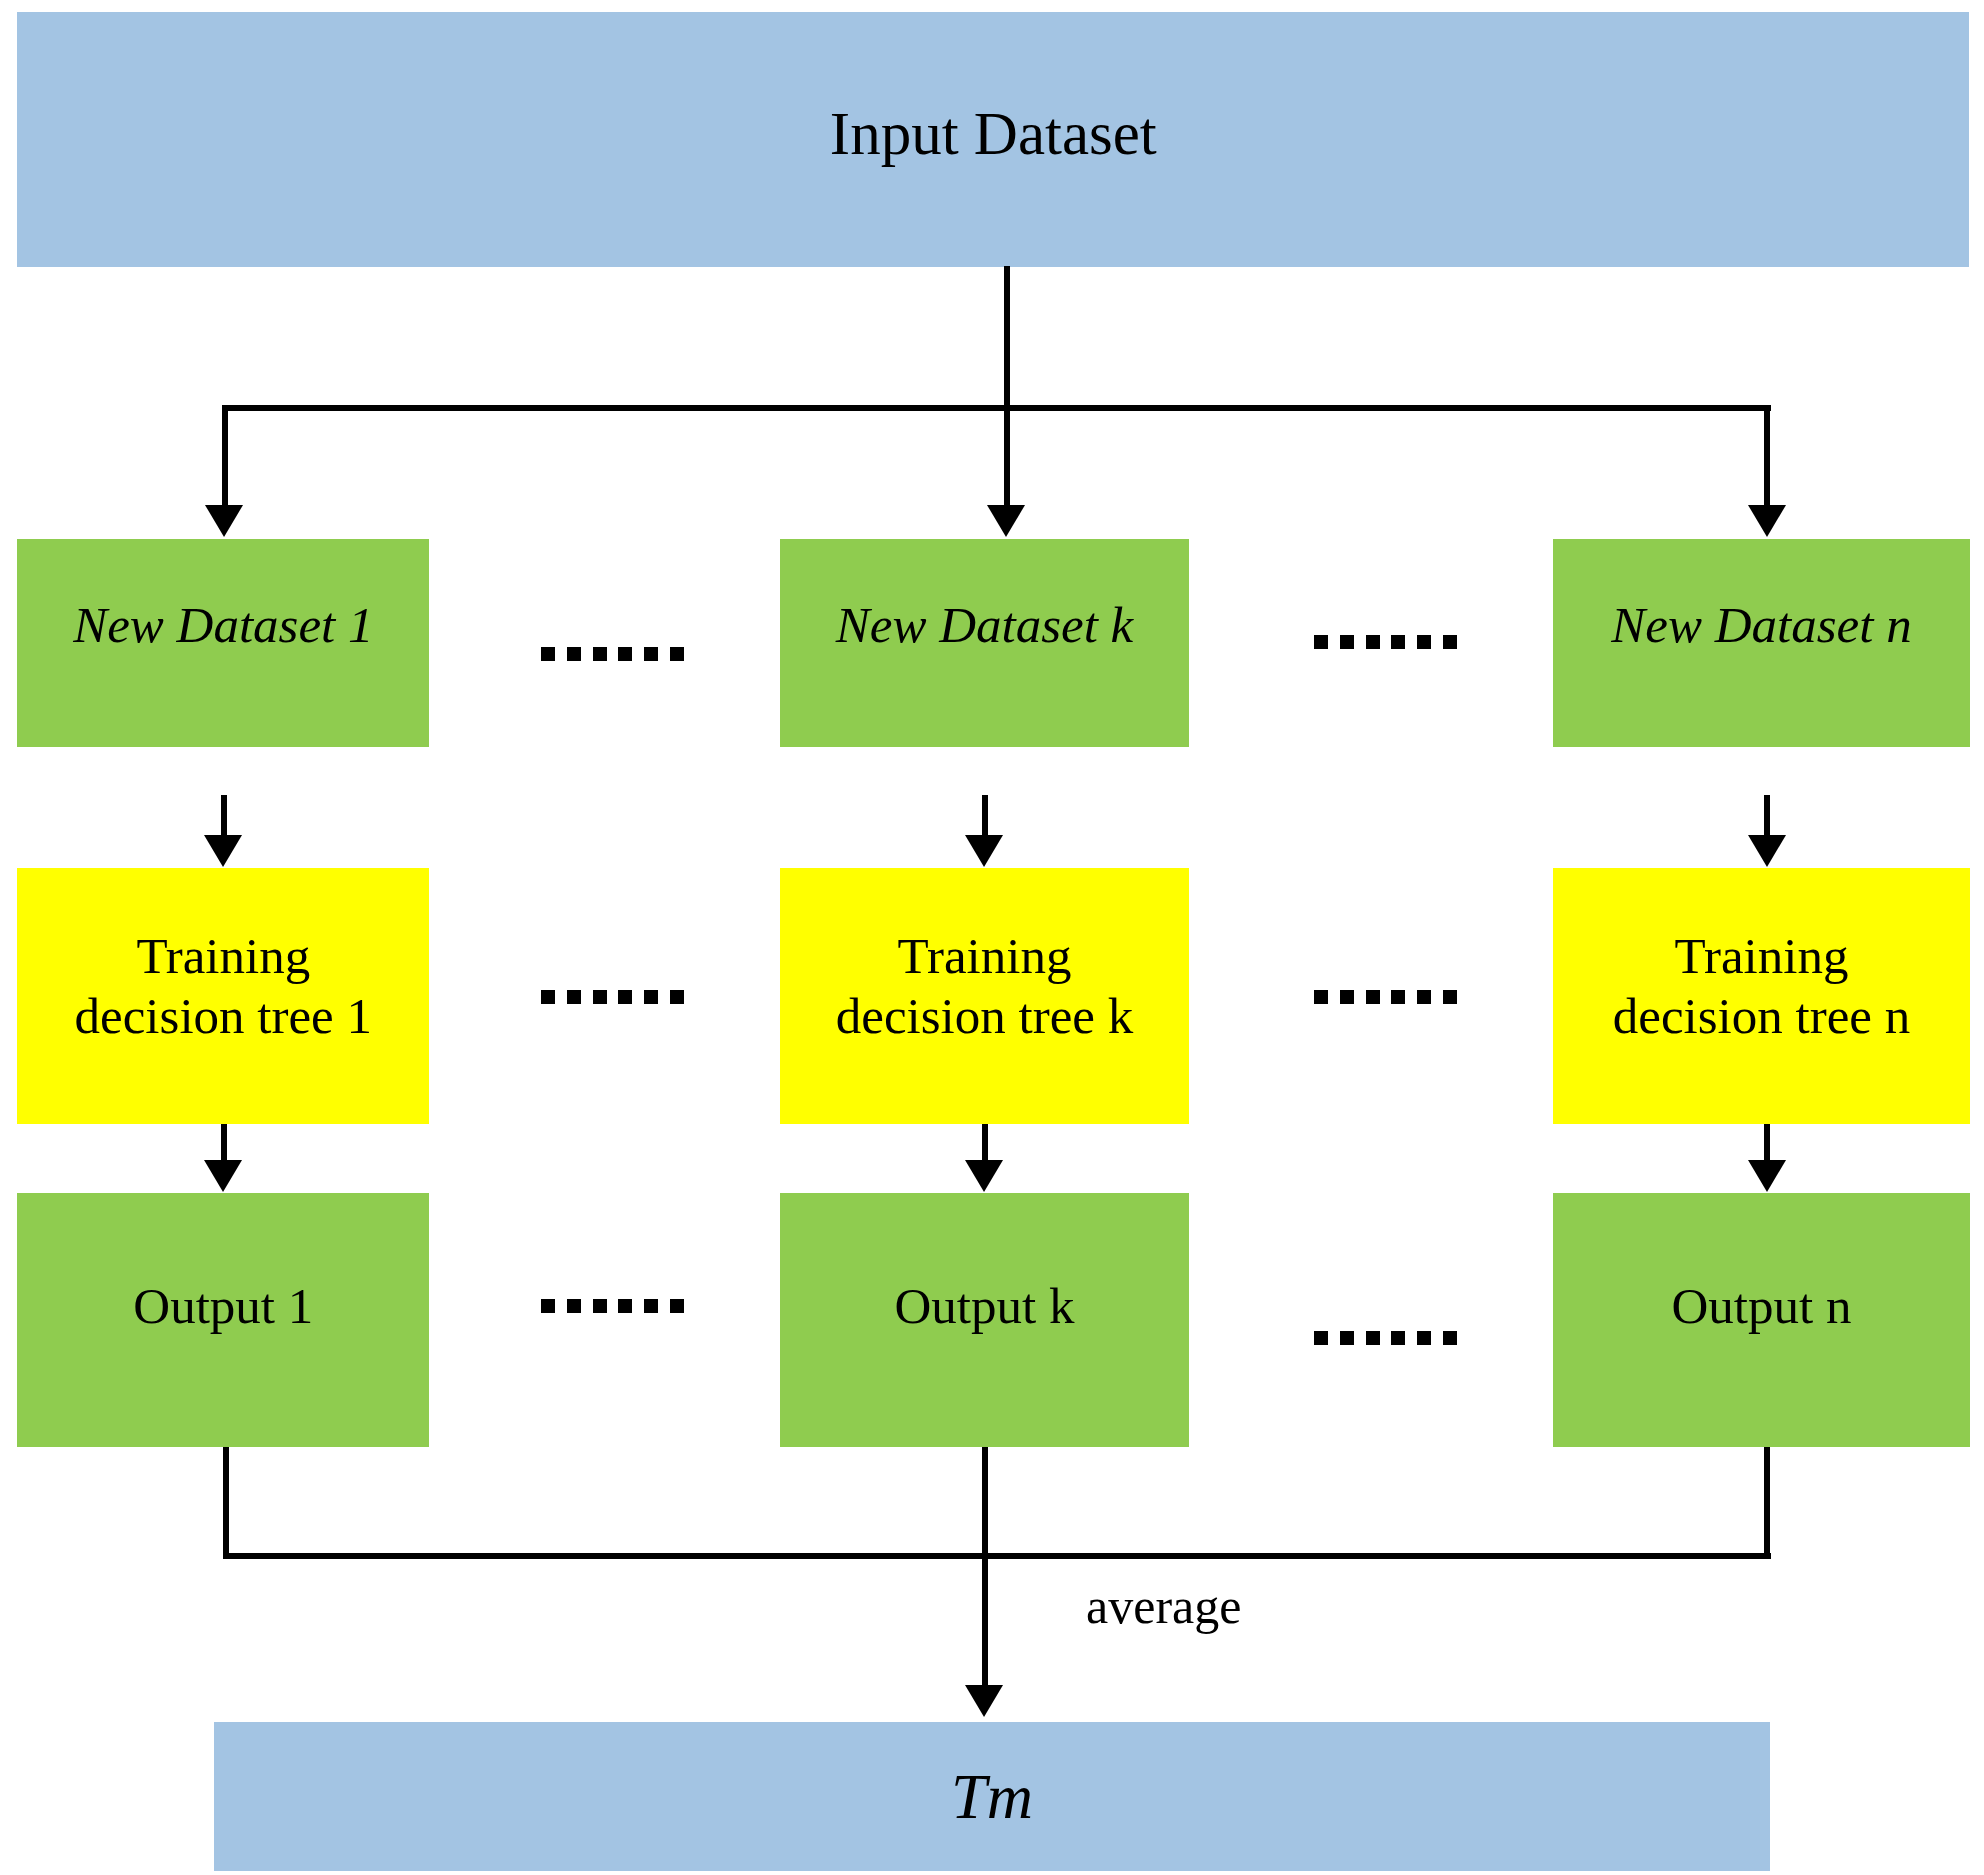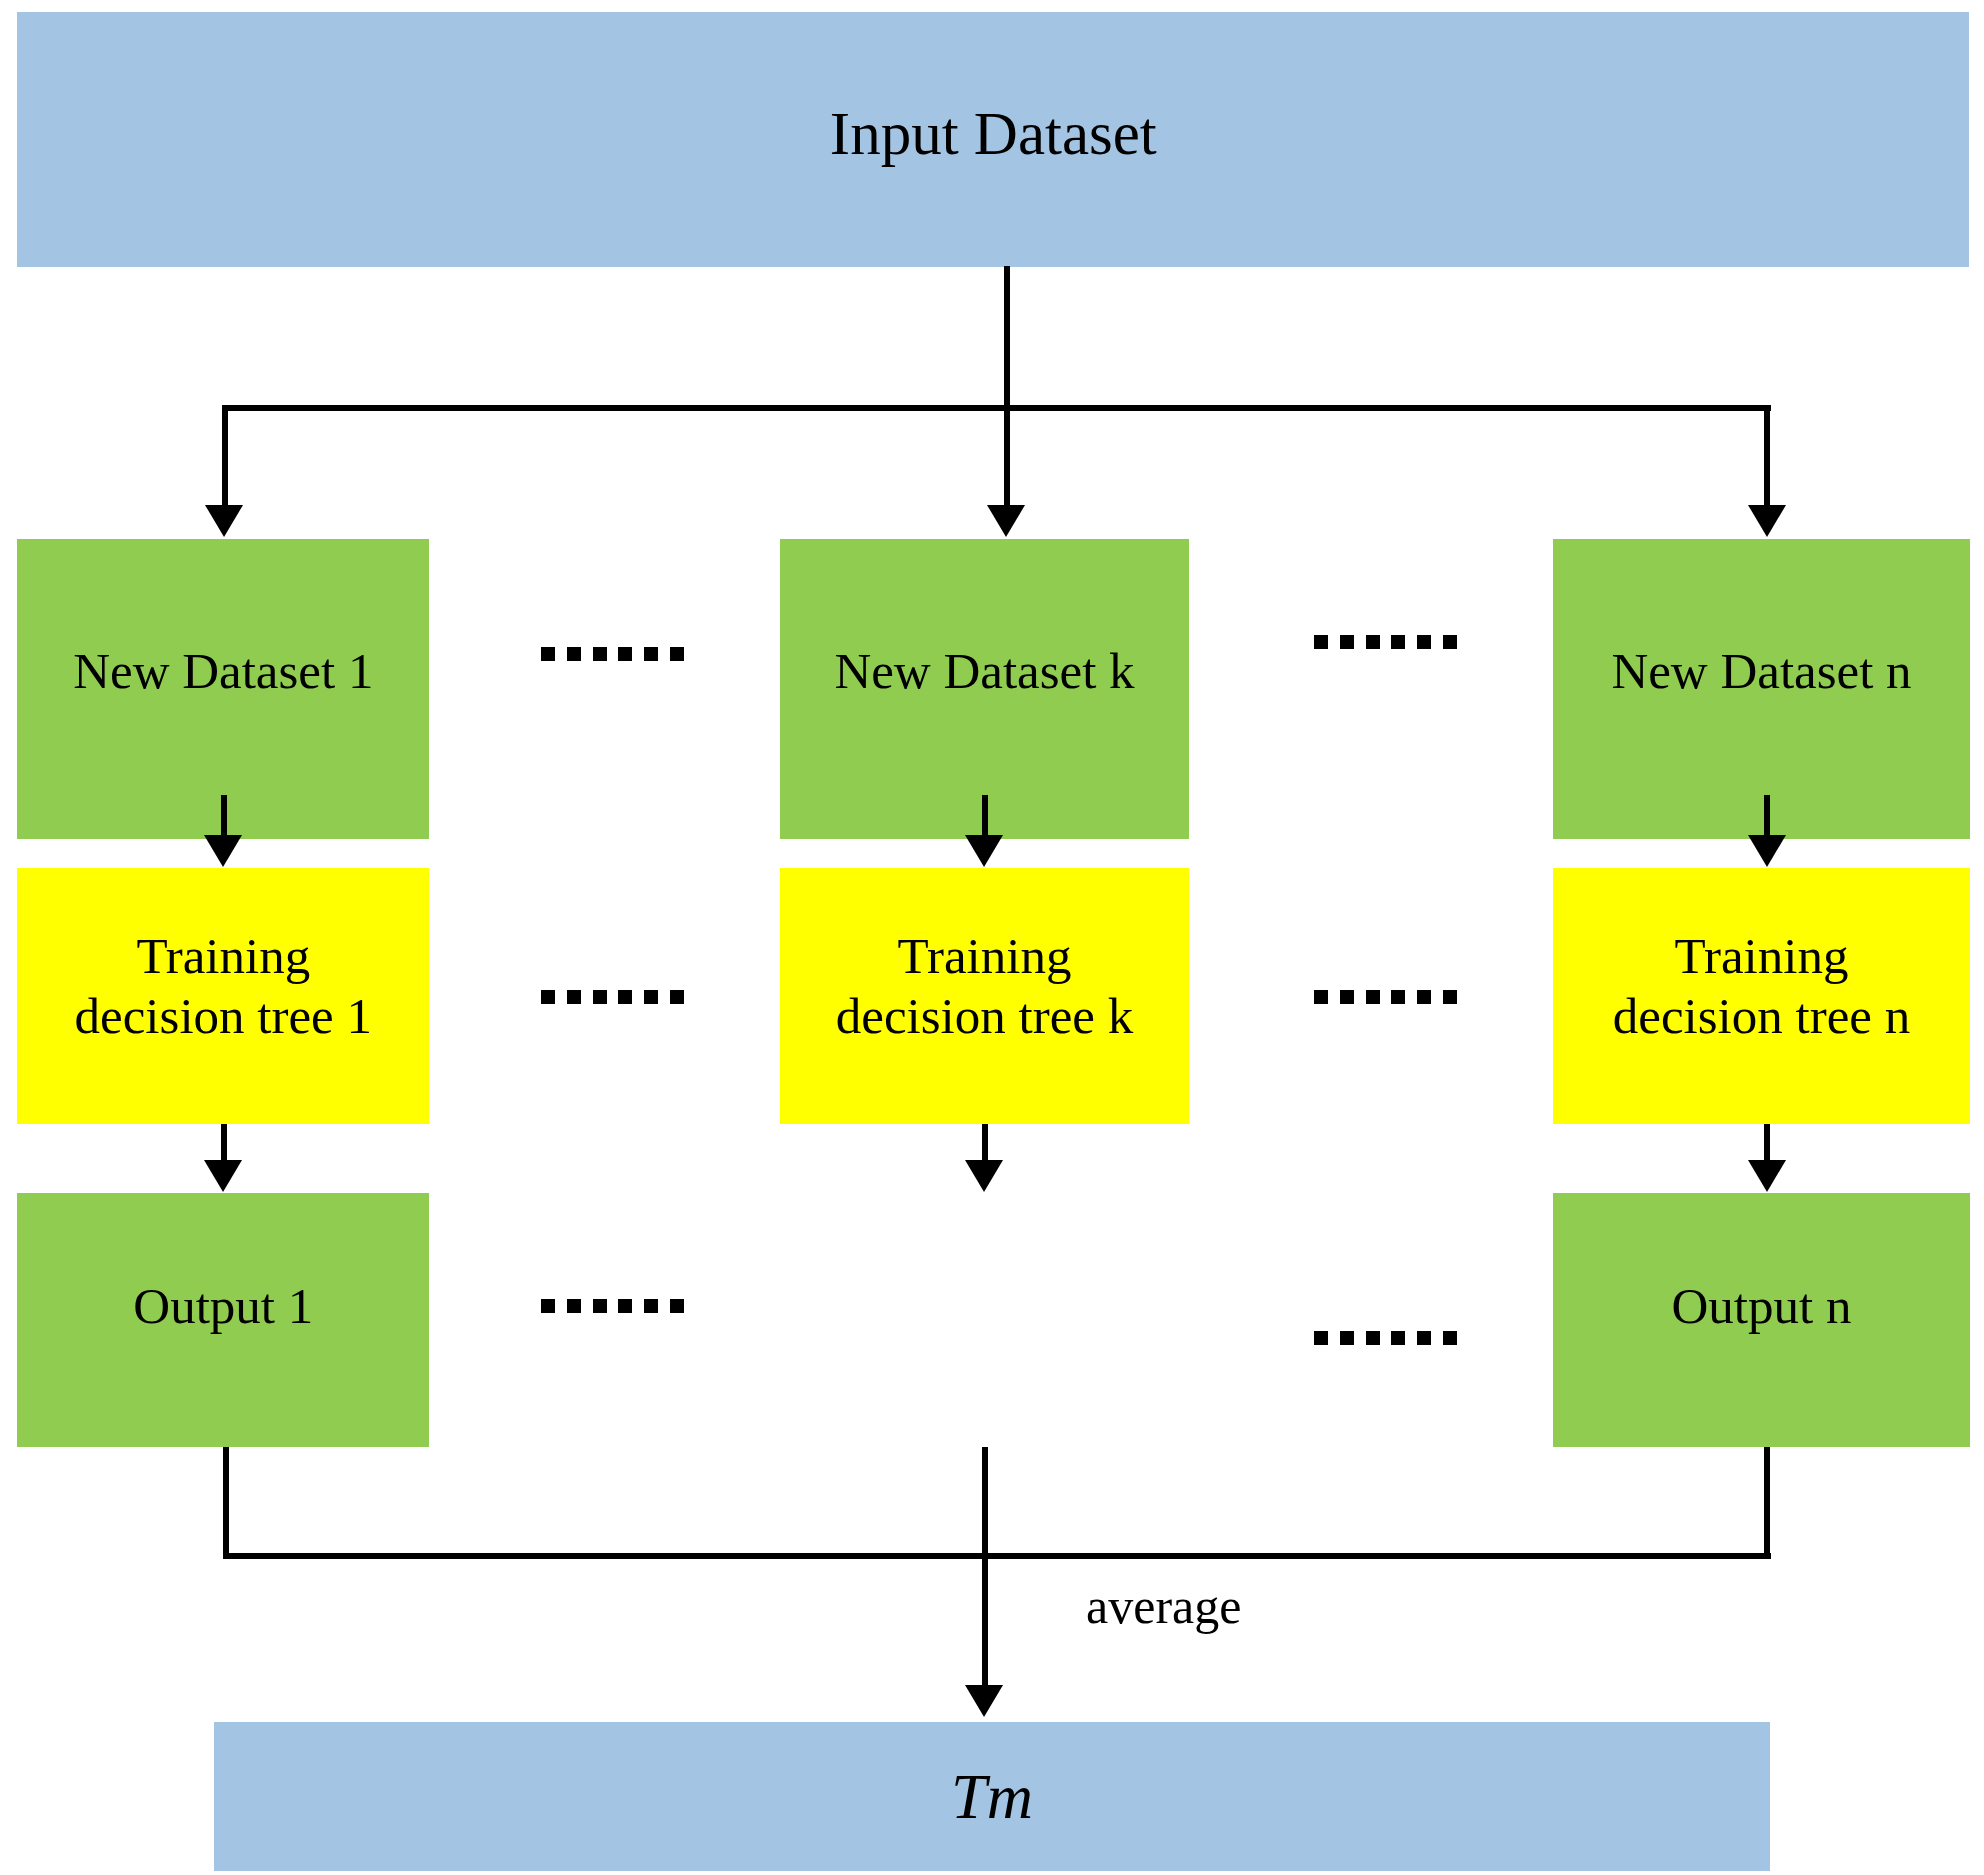--- a/index.html
+++ b/index.html
@@ -25,21 +25,21 @@
   .yellow{background:#ffff00;}
 
   
   #input-box{left:17.3px;top:11.8px;width:1952px;height:255px;
              flex-direction:row;font-size:61px;}
   #input-box .ln1{margin-bottom:9.7px;}
   .it{font-style:italic;}
   .sub{font-size:0.62em;vertical-align:-0.28em;font-style:italic;}
 
   
-  .r1{top:539px;height:300px;font-size:51px;}
+  .r1{top:539px;height:208px;font-size:51px;font-style:italic;}
   .r2{top:868px;height:256px;font-size:51px;}
   .r3{top:1193px;height:254px;font-size:51px;}
 
   .c1{left:17.3px;width:412px;}
   .c2{left:780px;width:409px;}
   .c3{left:1553px;width:417px;}
 
   
   .r1 .inner{transform:translateY(-18px);}
   .r2 .inner{transform:translateY(-9.7px);}
@@ -159,20 +159,23 @@
   <div class="vline" style="left:221px;top:1124px;height:43px;"></div>
   <div class="arrow" style="left:204px;top:1160px;"></div>
   <div class="vline" style="left:982px;top:1124px;height:43px;"></div>
   <div class="arrow" style="left:965px;top:1160px;"></div>
   <div class="vline" style="left:1764px;top:1124px;height:43px;"></div>
   <div class="arrow" style="left:1748px;top:1160px;"></div>
 
   <div class="box green r3 c1">
     <span class="inner">Output 1</span>
   </div>
+  <div class="box green r3 c2">
+    <span class="inner">Output k</span>
+  </div>
   <div class="box green r3 c3">
     <span class="inner">Output n</span>
   </div>
 
   <div class="dots" style="left:541px;top:1299px;">
     <i></i>
       <i></i>
       <i></i>
       <i></i>
       <i></i>

